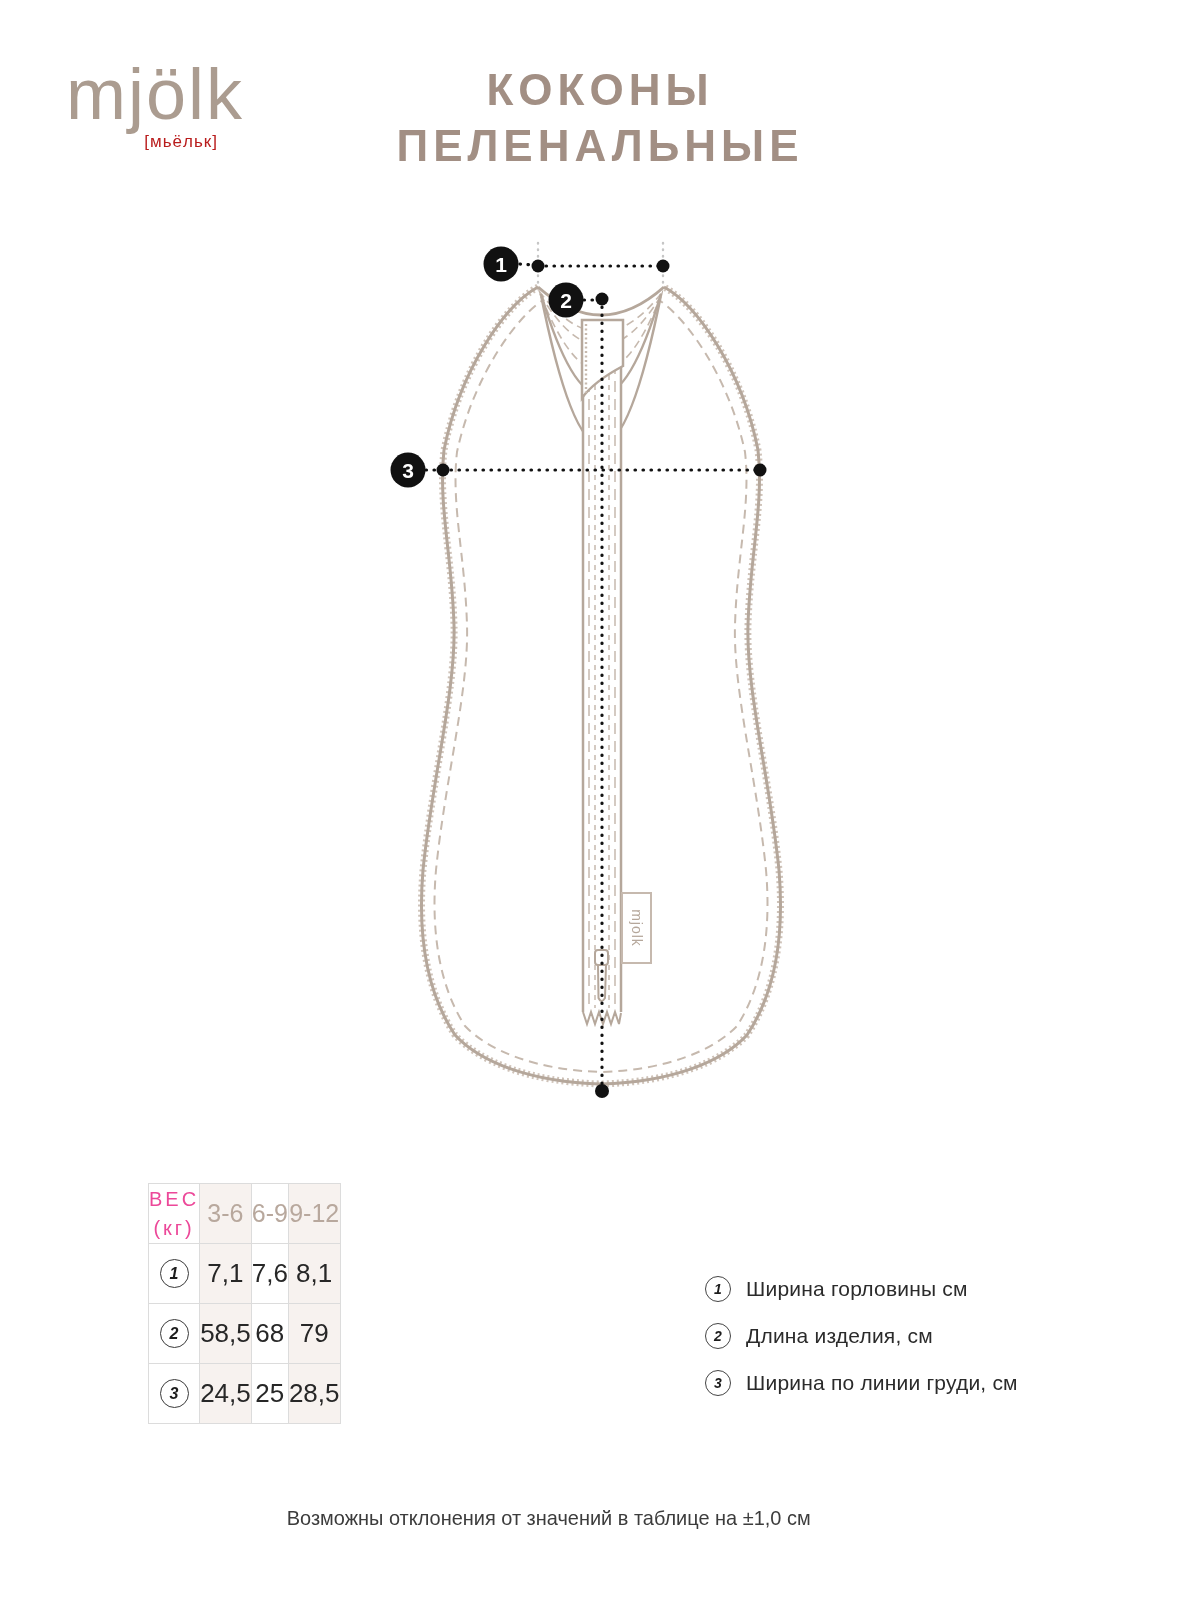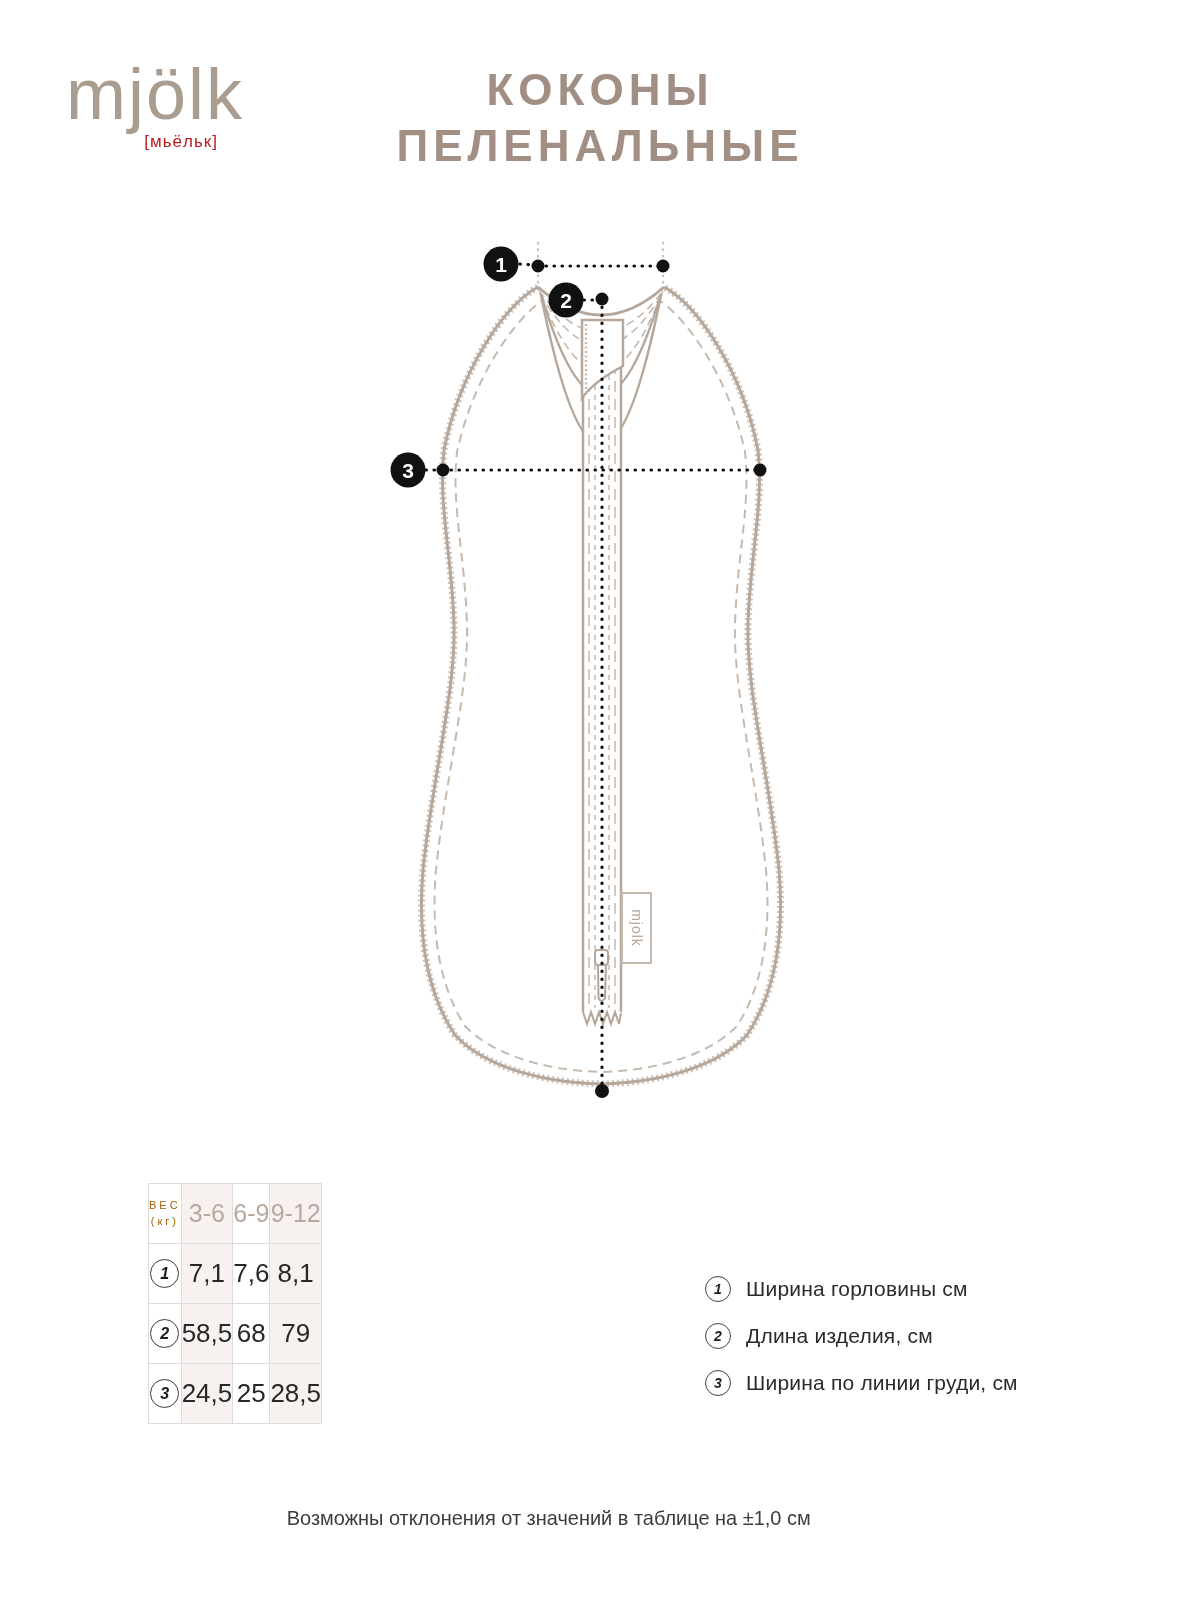--- a/index.html
+++ b/index.html
@@ -29,21 +29,21 @@
   }
   .size-table td{
     border:1px solid #dcdcdc;text-align:center;vertical-align:middle;padding:0;height:59px;
   }
   .size-table td.shade{background:#f7f2ef;}
   .size-table .c0{width:133px;}
   .size-table .c1{width:120px;}
   .size-table .c2{width:121px;}
   .size-table .c3{width:120px;}
   .lbl{color:#9f8d82;font-size:16px;font-weight:500;letter-spacing:3px;}
-  .lbl2{color:#a16207;font-size:11px;font-weight:500;letter-spacing:3px;line-height:1.45;}
+  .lbl2{color:#ec4899;font-size:20px;font-weight:500;letter-spacing:3px;line-height:1.45;}
   .size-letter{color:#a18f84;font-size:30px;font-weight:500;letter-spacing:1px;}
   .weight-val{color:#b8a89d;font-size:25px;font-weight:400;}
   .cell-val{color:#272727;font-size:26px;font-weight:500;}
   .circ-num{
     display:inline-flex;align-items:center;justify-content:center;
     width:27px;height:27px;border:1.5px solid #3a3a3a;border-radius:50%;
     color:#1c1c1c;font-size:16px;font-weight:700;font-style:italic;
   }
   
   .legend{position:absolute;left:705px;top:1276px;}

